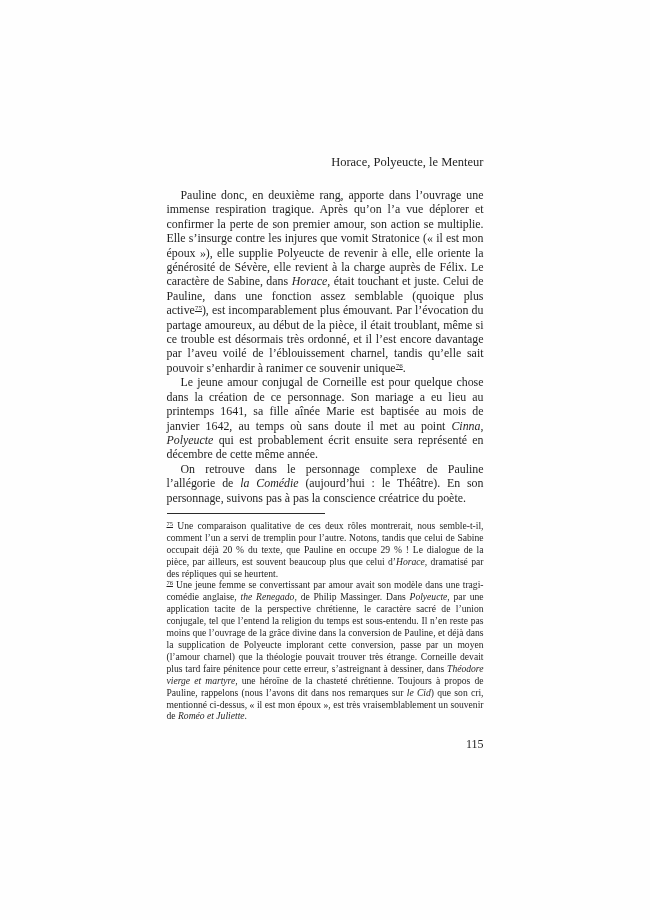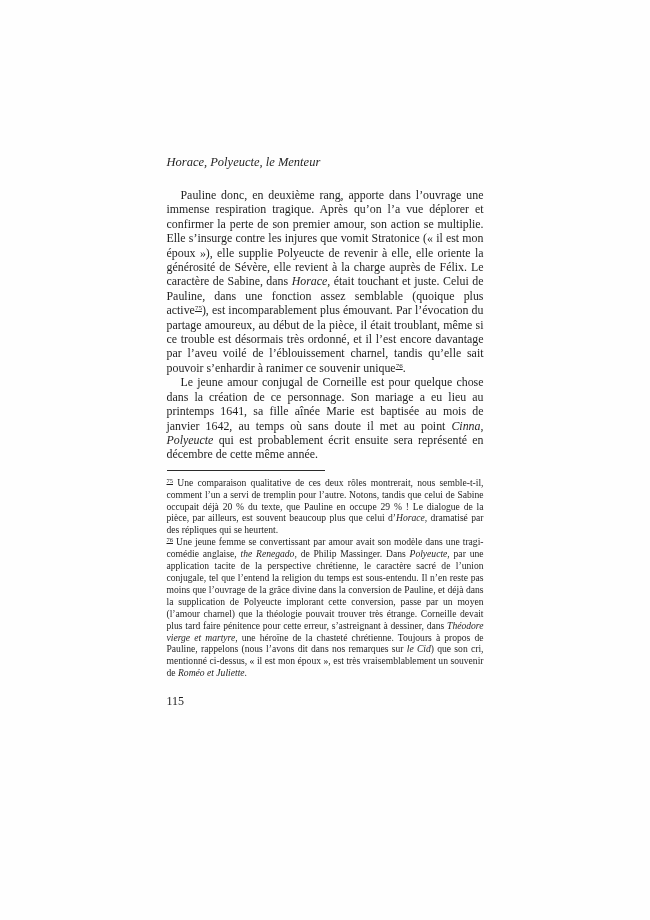--- a/index.html
+++ b/index.html
@@ -18,22 +18,21 @@
     position: relative;
     font-family: "Liberation Serif", "DejaVu Serif", serif;
     color: #1e1e1e;
   }
   .text-col {
     width: 317px;
     margin: 0 auto;
     padding-top: 155px;
   }
   .running-head {
-    text-align: left;
-    font-style: italic;
+    text-align: right;
     font-size: 12.5px;
     line-height: 14px;
     margin: 0 0 19px 0;
   }
   .body-text p {
     margin: 0;
     font-size: 11.9px;
     line-height: 14.4px;
     text-align: justify;
     text-indent: 14px;
@@ -56,38 +55,39 @@
     font-size: 9.6px;
     line-height: 11.9px;
     text-align: justify;
     text-indent: 0;
   }
   .footnotes sup {
     font-size: 6.5px;
     vertical-align: 3px;
   }
   .page-number {
-    text-align: left;
+    text-align: right;
     font-size: 12px;
     line-height: 14px;
     margin-top: 15px;
   }
   i { font-style: italic; }
 </style>
 </head>
 <body>
 
 <div class="page">
   <div class="text-col">
 
     <div class="running-head">Horace, Polyeucte, le Menteur</div>
 
     <div class="body-text" id="paragraphs">
         <p><span>Pauline donc, en deuxième rang, apporte dans l’ouvrage une immense respiration tragique. Après qu’on l’a vue déplorer et confirmer la perte de son premier amour, son action se multiplie. Elle s’insurge contre les injures que vomit Stratonice (« il est mon époux »), elle supplie Polyeucte de revenir à elle, elle oriente la générosité de Sévère, elle revient à la charge auprès de Félix. Le caractère de Sabine, dans </span><i>Horace</i><span>, était touchant et juste. Celui de Pauline, dans une fonction assez semblable (quoique plus active</span><sup>75</sup><span>), est incomparablement plus émouvant. Par l’évocation du partage amoureux, au début de la pièce, il était troublant, même si ce trouble est désormais très ordonné, et il l’est encore davantage par l’aveu voilé de l’éblouissement charnel, tandis qu’elle sait pouvoir s’enhardir à ranimer ce souvenir unique</span><sup>76</sup><span>.</span></p>
         <p><span>Le jeune amour conjugal de Corneille est pour quelque chose dans la création de ce personnage. Son mariage a eu lieu au printemps 1641, sa fille aînée Marie est baptisée au mois de janvier 1642, au temps où sans doute il met au point </span><i>Cinna</i><span>, </span><i>Polyeucte</i><span> qui est probablement écrit ensuite sera représenté en décembre de cette même année.</span></p>
+        <p><span>On retrouve dans le personnage complexe de Pauline l’allégorie de </span><i>la Comédie</i><span> (aujourd’hui : le Théâtre). En son personnage, suivons pas à pas la conscience créatrice du poète.</span></p>
       </div>
 
     <div class="footnote-rule"></div>
 
     <div class="footnotes" id="footnotes">
         <p><sup>75</sup> <span>Une comparaison qualitative de ces deux rôles montrerait, nous semble-t-il, comment l’un a servi de tremplin pour l’autre. Notons, tandis que celui de Sabine occupait déjà 20 % du texte, que Pauline en occupe 29 % ! Le dialogue de la pièce, par ailleurs, est souvent beaucoup plus que celui d’</span><i>Horace</i><span>, dramatisé par des répliques qui se heurtent.</span></p>
         <p><sup>76</sup> <span>Une jeune femme se convertissant par amour avait son modèle dans une tragi-comédie anglaise, </span><i>the Renegado</i><span>, de Philip Massinger. Dans </span><i>Polyeucte</i><span>, par une application tacite de la perspective chrétienne, le caractère sacré de l’union conjugale, tel que l’entend la religion du temps est sous-entendu. Il n’en reste pas moins que l’ouvrage de la grâce divine dans la conversion de Pauline, et déjà dans la supplication de Polyeucte implorant cette conversion, passe par un moyen (l’amour charnel) que la théologie pouvait trouver très étrange. Corneille devait plus tard faire pénitence pour cette erreur, s’astreignant à dessiner, dans </span><i>Théodore vierge et martyre</i><span>, une héroïne de la chasteté chrétienne. Toujours à propos de Pauline, rappelons (nous l’avons dit dans nos remarques sur </span><i>le Cid</i><span>) que son cri, mentionné ci-dessus, « il est mon époux », est très vraisemblablement un souvenir de </span><i>Roméo et Juliette</i><span>.</span></p>
       </div>
 
     <div class="page-number">115</div>

